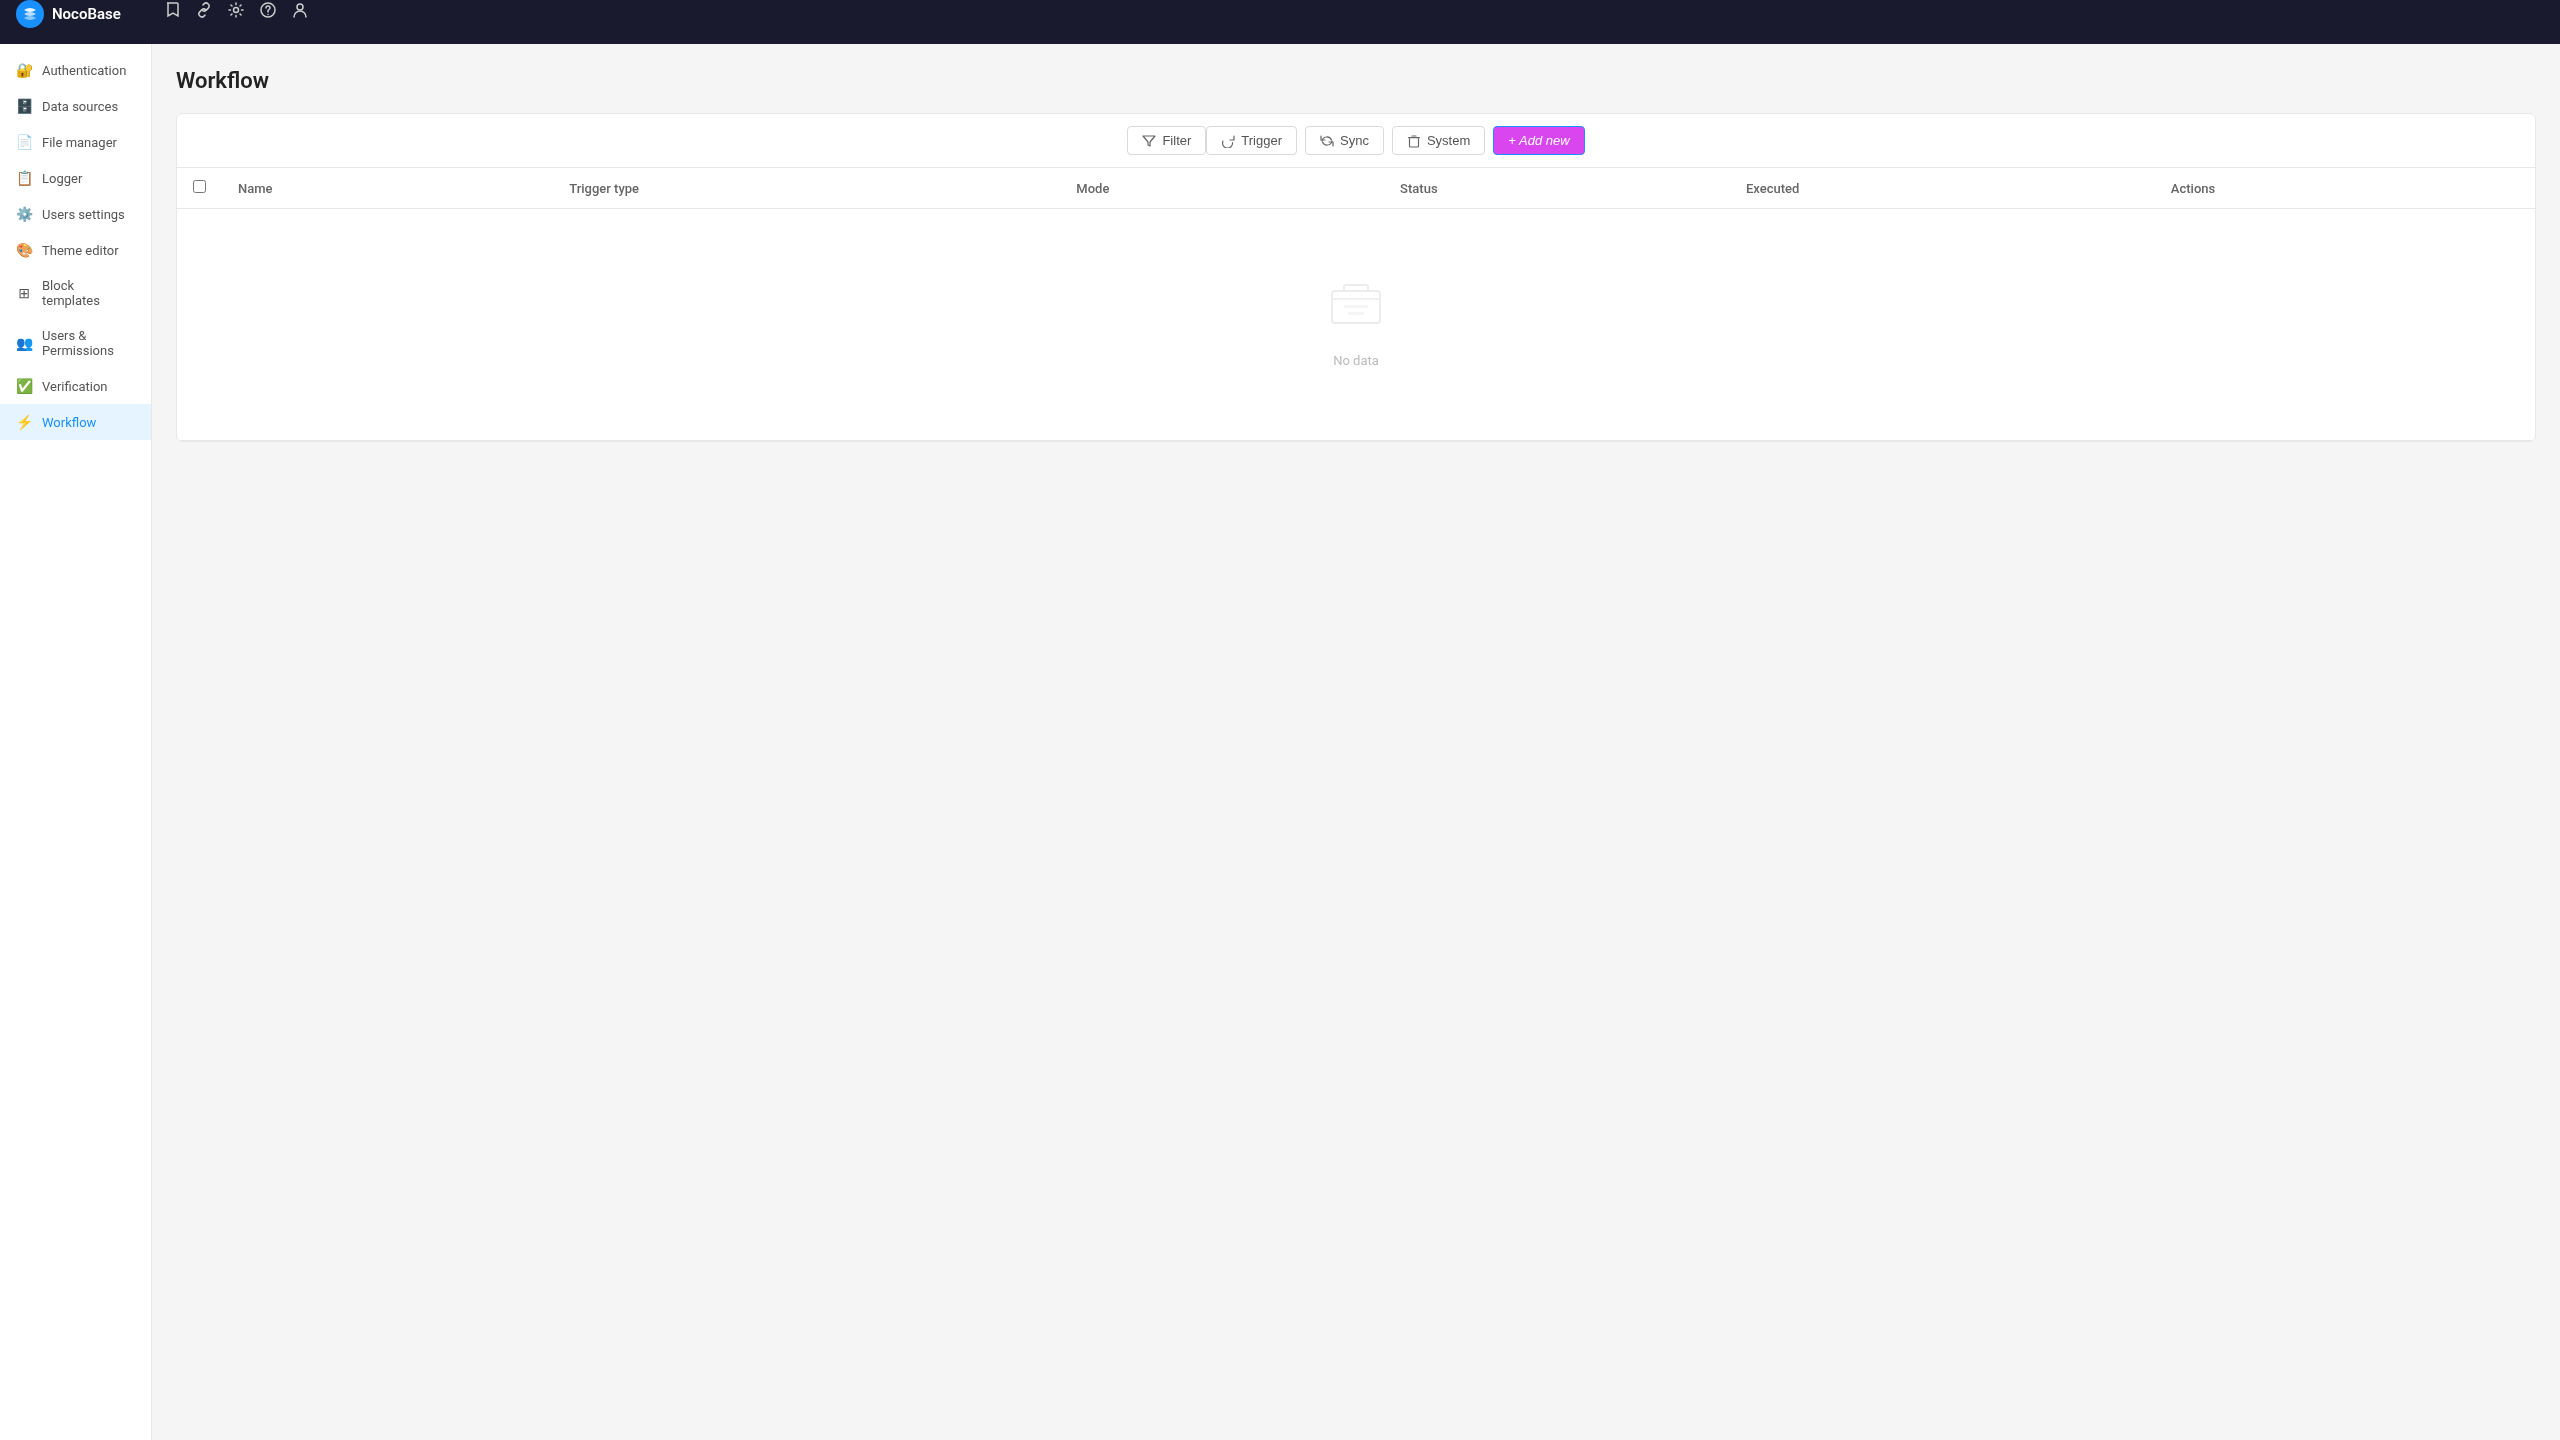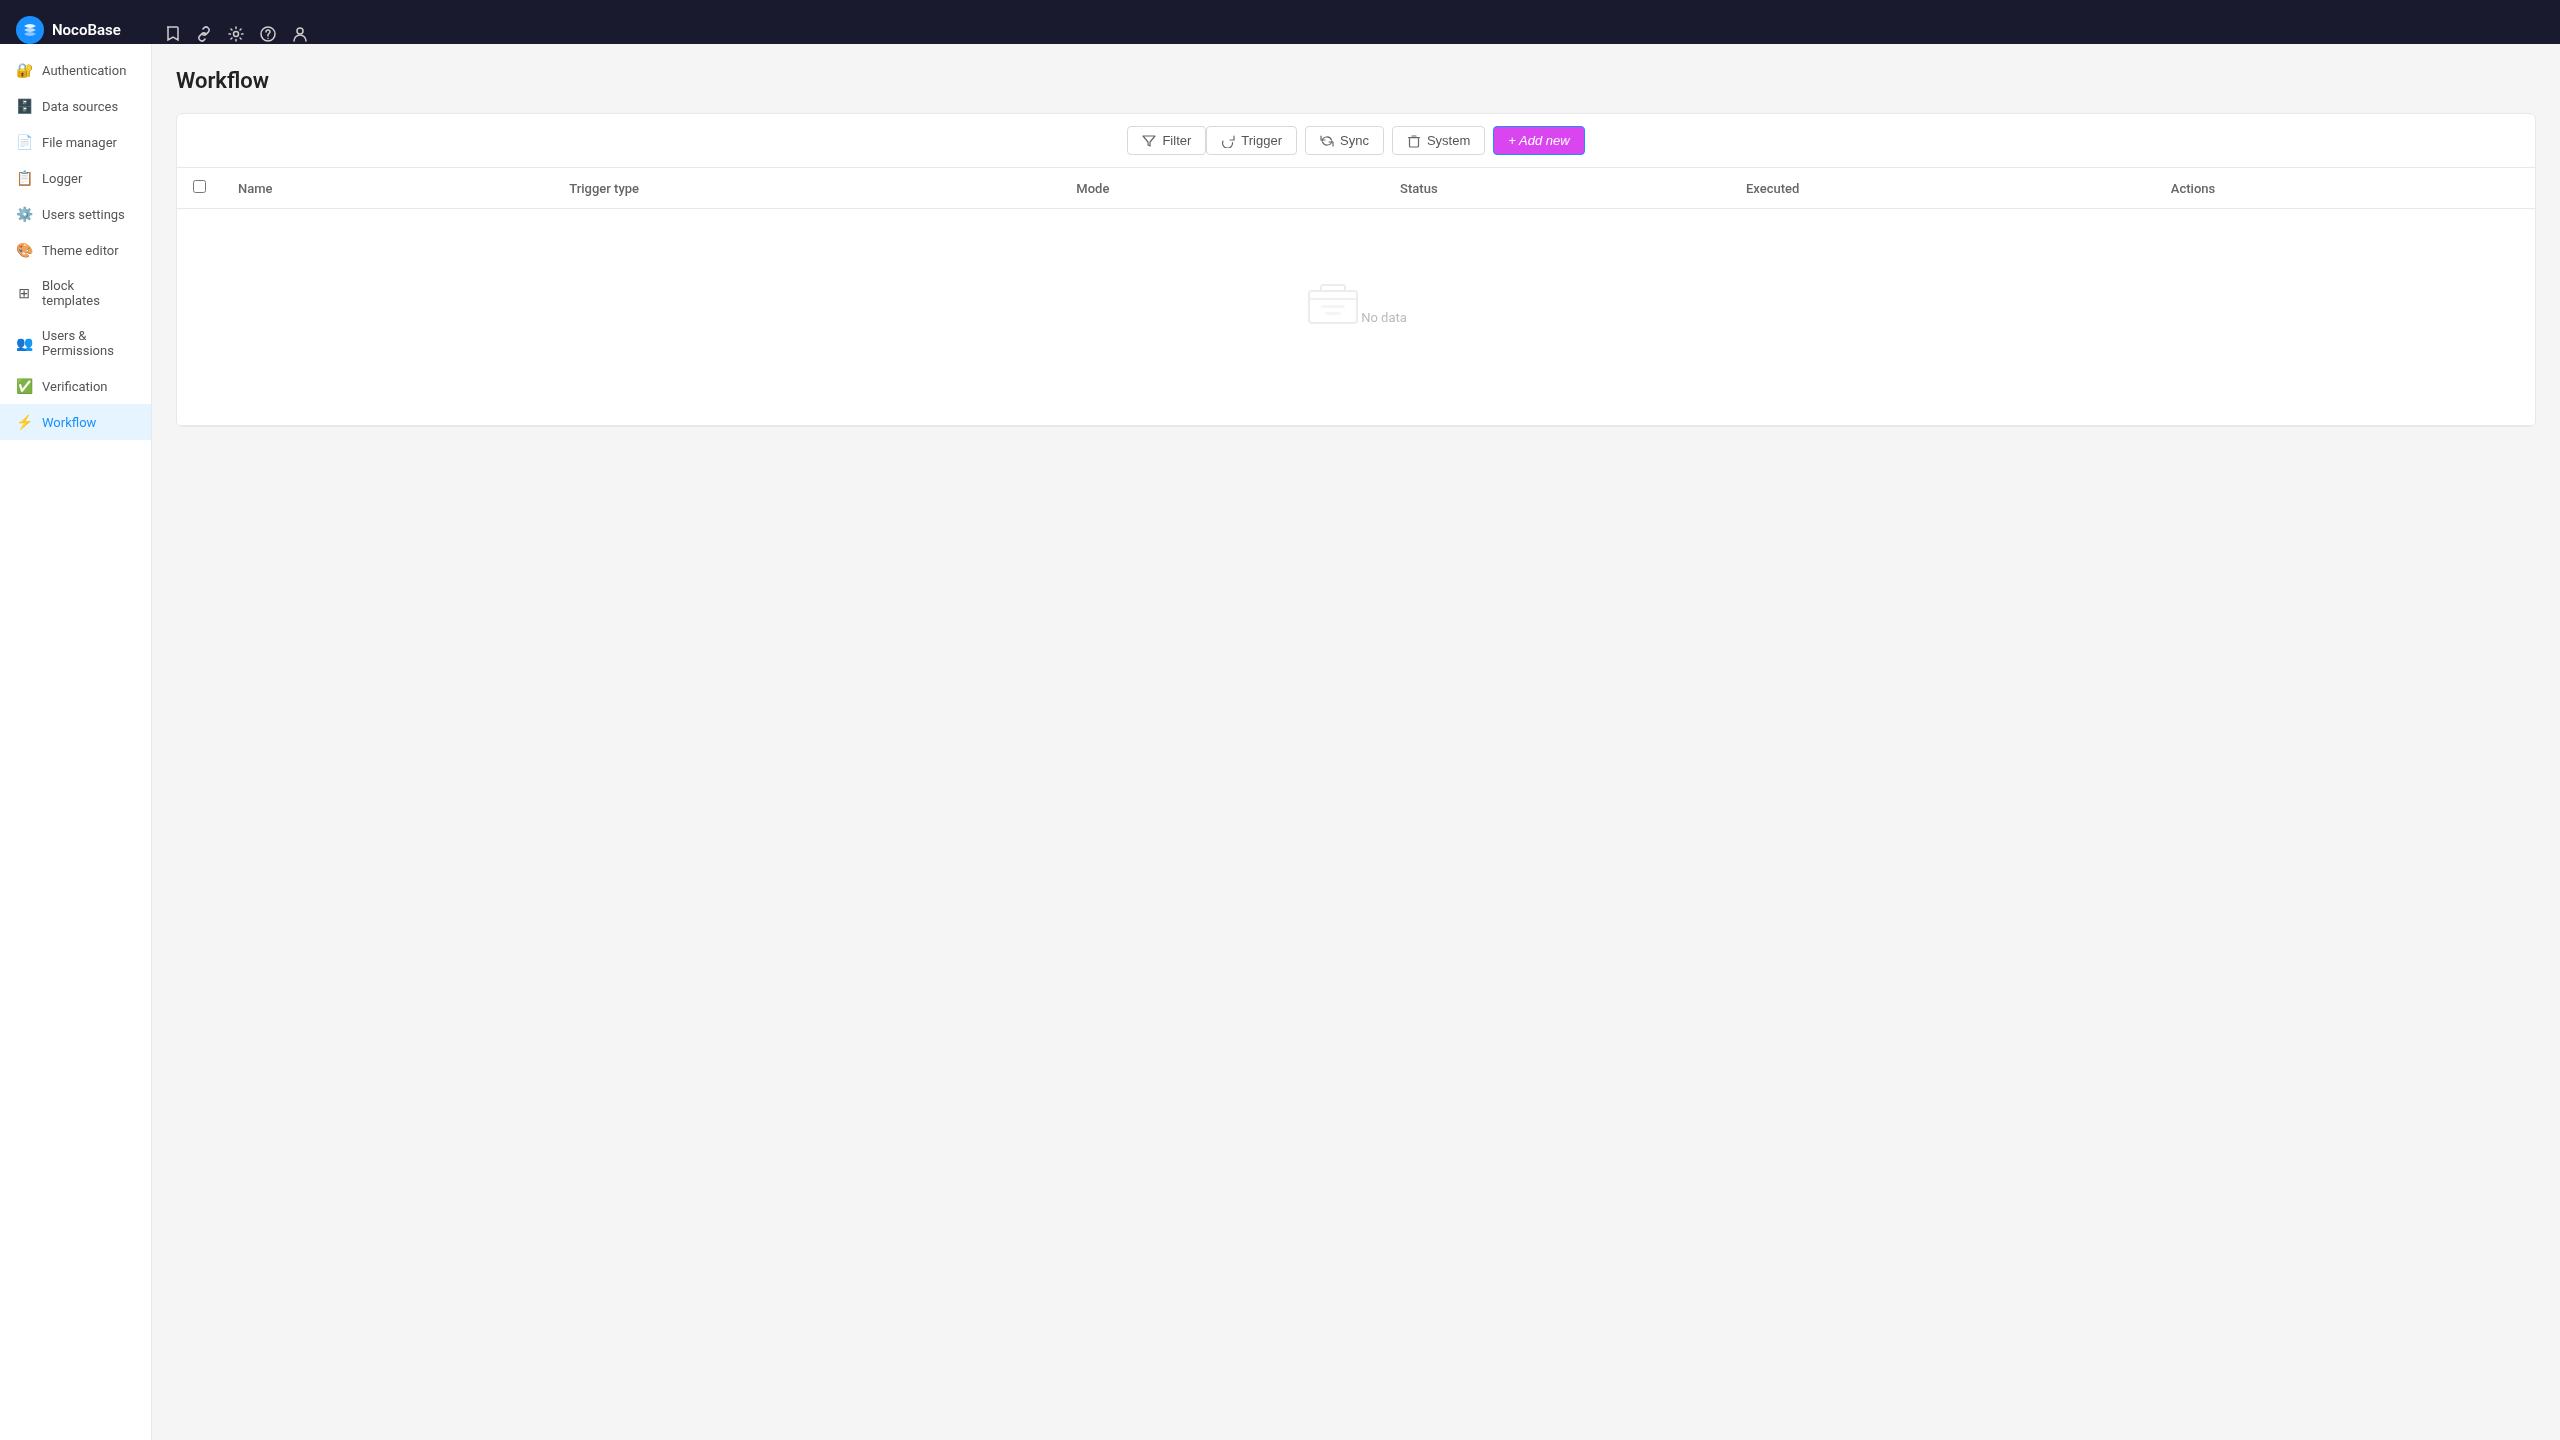--- a/index.html
+++ b/index.html
@@ -13,21 +13,21 @@
       background: #f5f5f5;
       color: #333;
       font-size: 14px;
       height: 100vh;
       overflow: hidden;
     }
 
     
     .topnav {
       display: flex;
-      align-items: flex-end;
+      align-items: flex-start;
       background: #1a1a2e;
       height: 44px;
       padding: 0 16px;
       gap: 16px;
       position: fixed;
       top: 0;
       left: 0;
       right: 0;
       z-index: 100;
     }
@@ -202,21 +202,21 @@
       font-size: 13px;
     }
 
     .checkbox-col {
       width: 40px;
     }
 
     
     .empty-state {
       display: flex;
-      flex-direction: row;
+      flex-direction: column;
       align-items: center;
       justify-content: center;
       padding: 60px 0;
       color: #bbb;
     }
 
     .empty-icon {
       font-size: 48px;
       margin-bottom: 12px;
       opacity: 0.4;

